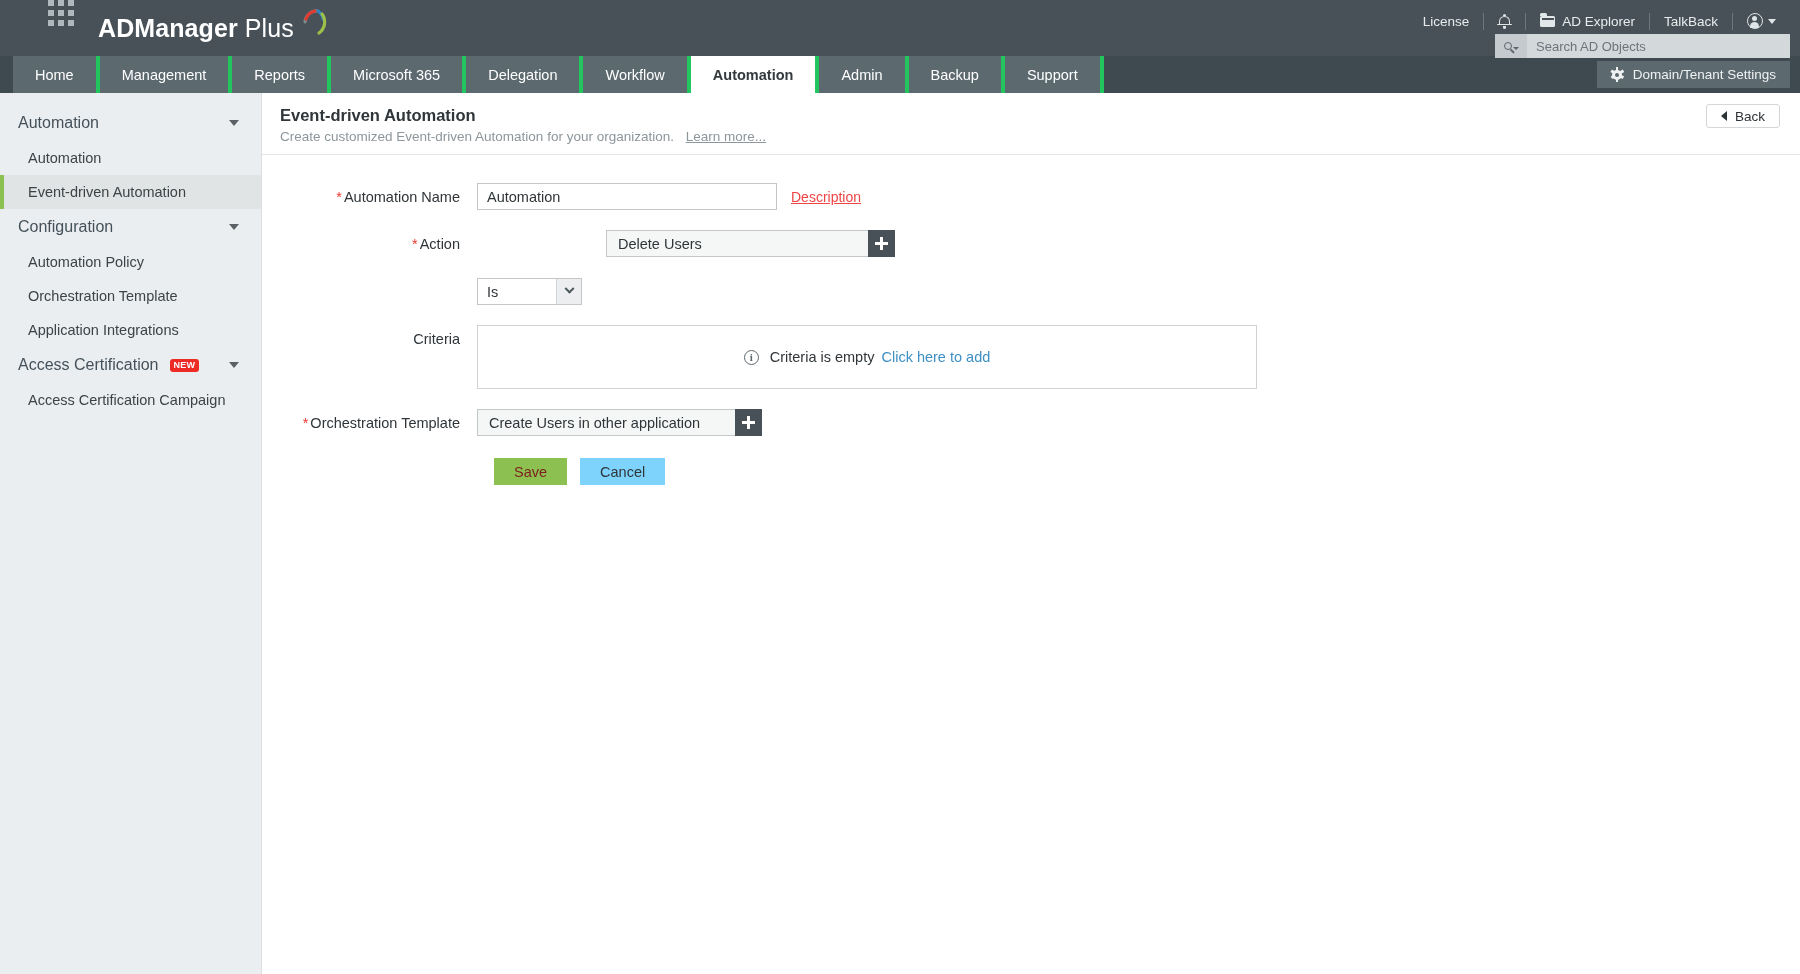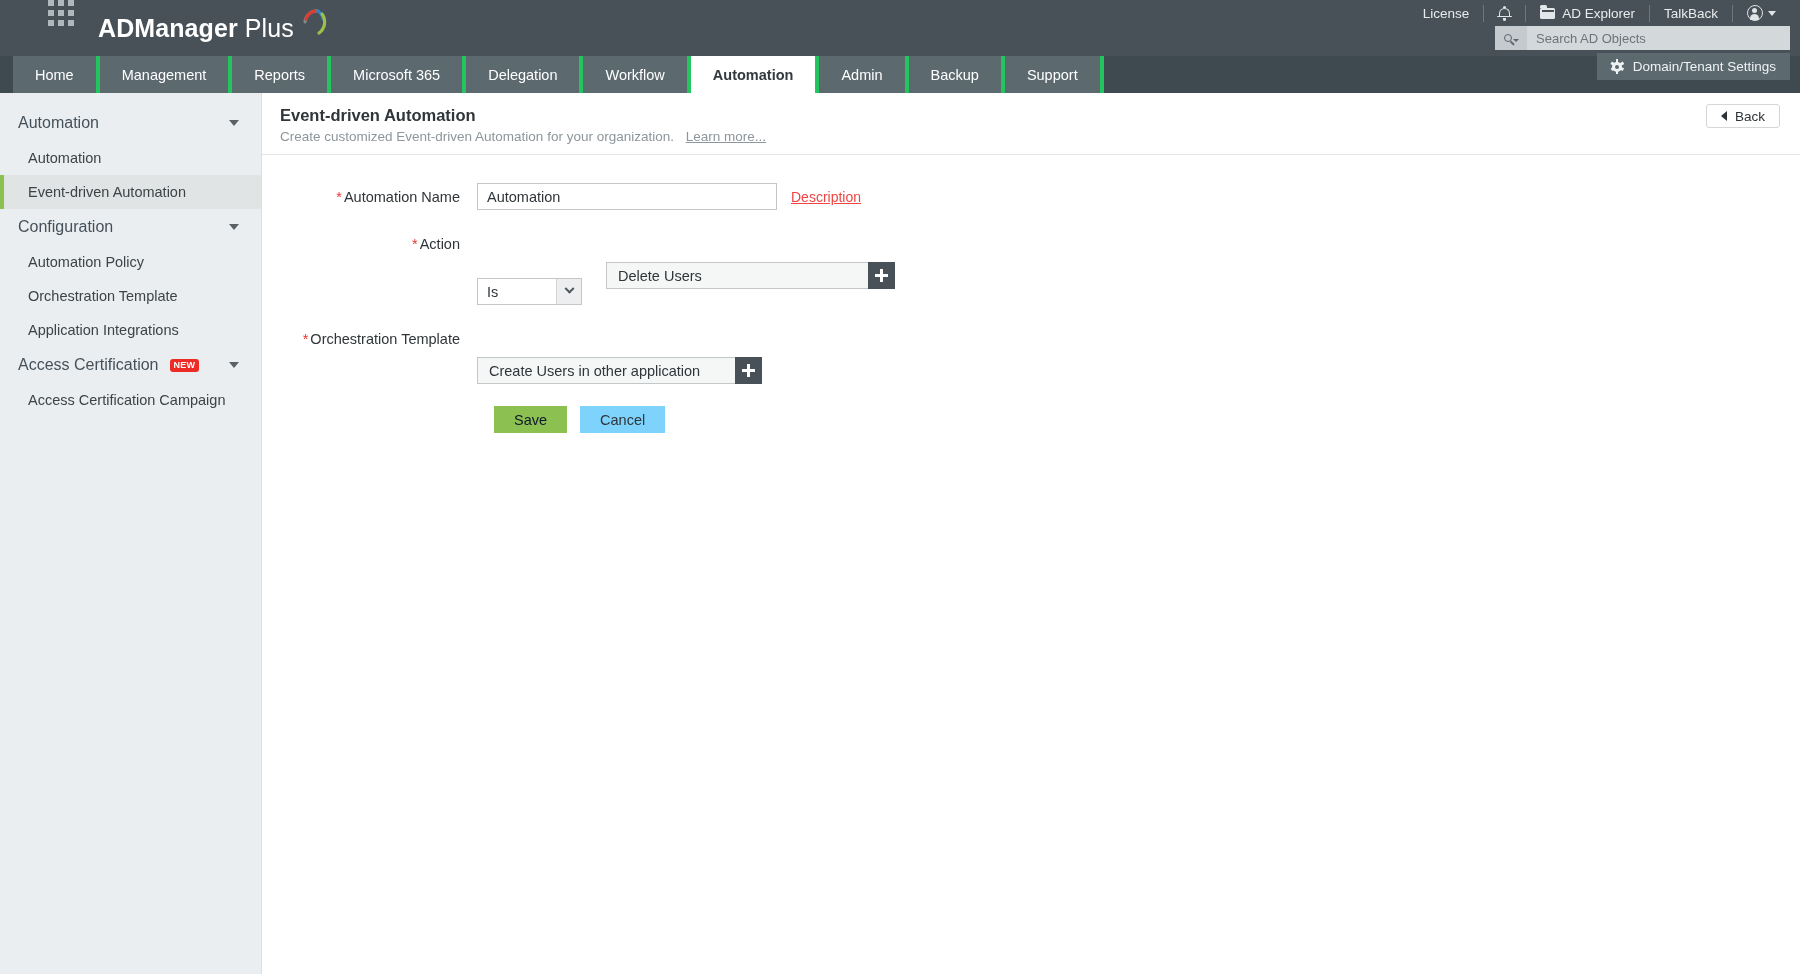--- a/index.html
+++ b/index.html
@@ -37,21 +37,21 @@
     font-size:25px;
     color:#ffffff;
     letter-spacing:.1px;
   }
   .brand .bold { font-weight:bold; }
   .brand .light { font-weight:400; margin-left:7px; }
   .brand .swoosh { margin-left:4px; margin-top:-6px; }
 
   .top-right {
     position:absolute;
-    right:0; top:0;
+    right:0; top:8px;
     display:flex;
     flex-direction:column;
     align-items:flex-end;
   }
   .top-right-row1 {
     display:flex;
     align-items:center;
     height:26px;
     padding-right:10px;
     color:#e8ecee;
@@ -372,21 +372,20 @@
     width:7px; height:7px;
     border-right:2px solid #4c555a;
     border-bottom:2px solid #4c555a;
     transform:rotate(45deg) translate(-2px,-2px);
   }
 
   .picker {
     display:flex; align-items:stretch;
     margin-left:24px;
     height:27px;
-    margin-top:32px;
   }
   .picker .pval {
     width:262px;
     border:1px solid #c3c7ca;
     border-right:none;
     background:#f5f6f6;
     display:flex; align-items:center;
     padding-left:11px;
     font-size:14.5px;
     color:#2f3539;
@@ -435,21 +434,21 @@
   .btnrow { display:flex; margin-left:215px; padding-left:17px; margin-top:22px; }
   .btn {
     height:27px;
     padding:0 20px;
     display:flex; align-items:center; justify-content:center;
     font-size:14.5px;
     cursor:pointer;
     border:none;
     font-family:"Liberation Sans", sans-serif;
   }
-  .btn-save { background:#8cc152; color:#0f172a; }
+  .btn-save { background:#8cc152; color:#7f1d1d; }
   .btn-cancel { background:#7dd3fc; color:#2f3539; margin-left:13px; }
 </style>
 </head>
 <body>
 
 <div class="topbar">
   <div class="apps-grid">
     <i></i>
       <i></i>
       <i></i>
@@ -637,20 +636,32 @@
           </span>
         </div>
         <div class="picker">
           <div class="pval">Delete Users</div>
           <div class="padd">
             <span class="plus"></span>
           </div>
         </div>
       </div>
 
+      <div class="frow">
+        <div class="flabel">
+          <span>Criteria</span>
+        </div>
+        <div class="crit-box">
+          <div class="crit-inner">
+            <span class="info-i">i</span>
+            <span class="crit-text">Criteria is empty</span>
+            <span class="crit-link">Click here to add</span>
+          </div>
+        </div>
+      </div>
 
       <div class="frow">
         <div class="flabel">
           <span class="req">*</span><span>Orchestration Template</span>
         </div>
         <div class="picker orch" style="margin-left:0;">
           <div class="pval">Create Users in other application</div>
           <div class="padd">
             <span class="plus"></span>
           </div>

